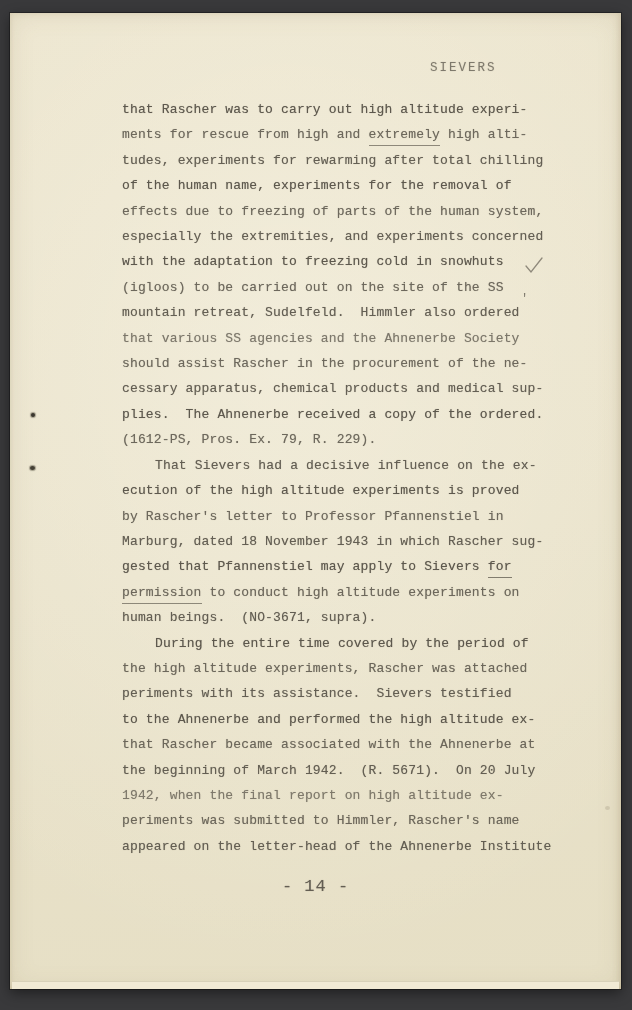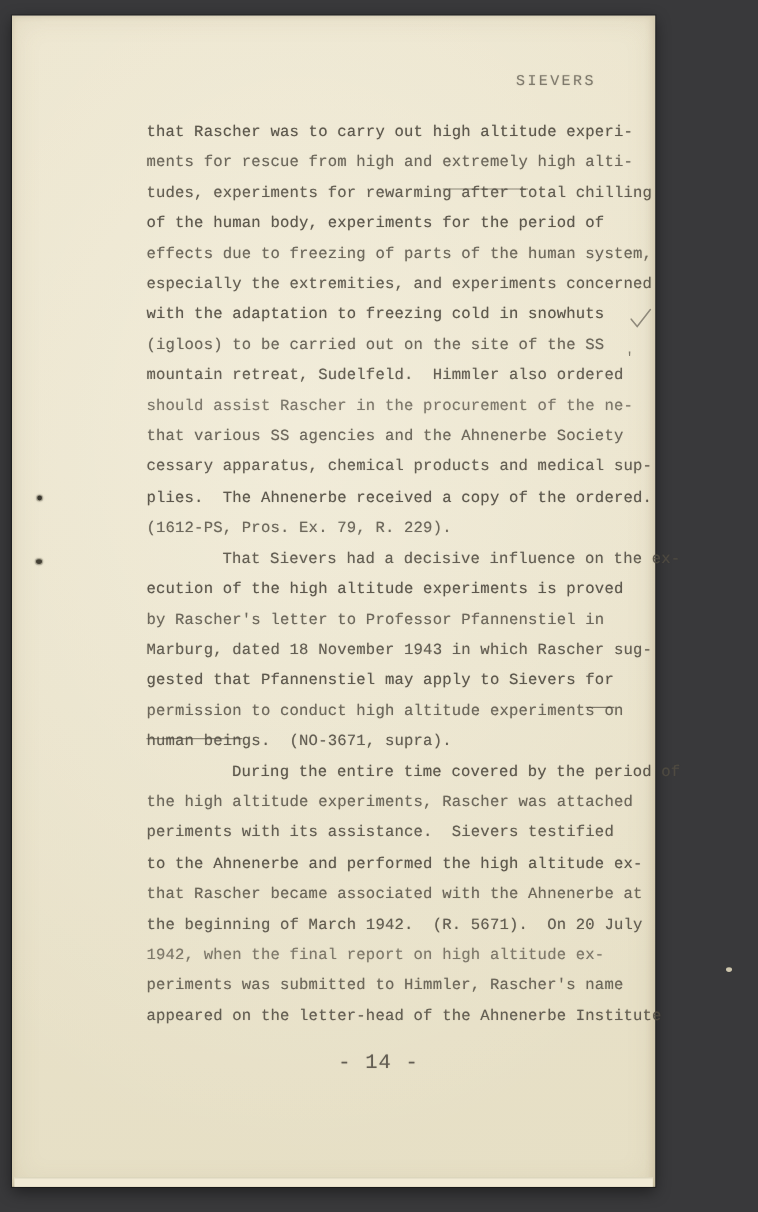--- a/index.html
+++ b/index.html
@@ -6,21 +6,21 @@
   body{
     width:632px;height:1010px;
     background:#39393b;
     position:relative;
     overflow:hidden;
     font-family:"Liberation Mono","DejaVu Sans Mono",monospace;
   }
   .paper{
     position:absolute;
     left:10px;top:13px;
-    width:536px;height:976px;
+    width:611px;height:976px;
     background:
       radial-gradient(120% 90% at 45% 35%, rgba(255,253,244,.35), rgba(255,253,244,0) 70%),
       linear-gradient(172deg,#ece5ce,#e9e2ca 55%,#e6dfc5);
     box-shadow:
       0 0 0 1px rgba(0,0,0,.30),
       0 4px 12px rgba(0,0,0,.45),
       inset 0 0 24px rgba(140,120,80,.15),
       inset -3px 0 6px rgba(120,100,60,.10),
       inset 0 -2px 5px rgba(120,100,60,.12);
   }
@@ -42,29 +42,29 @@
     position:absolute;
     left:112px;top:84px;
     width:445px;
     font-size:13px;
     line-height:25.4px;
     letter-spacing:.15px;
     color:#514c42;
     text-shadow:0 0 .8px rgba(81,76,66,.55);
   }
   .line{white-space:pre;}
-  .line.indent{text-indent:33px;text-align:right;}
+  .line.indent{text-indent:33px;}
   .line:nth-child(3n+1){opacity:.92;}
   .line:nth-child(3n+2){opacity:.82;}
   .line:nth-child(3n){opacity:.88;}
   .line:nth-child(10){opacity:.72;}
   .line:nth-child(28){opacity:.70;}
   .u{
     border-bottom:1px solid rgba(81,76,66,.75);
-    padding-bottom:15px;
+    padding-bottom:3px;
   }
   .pagenum{
     position:absolute;
     left:0;top:864px;width:611px;
     text-align:center;
     font-size:17px;
     letter-spacing:1px;
     color:rgba(81,76,66,.78);
     text-shadow:0 0 .8px rgba(81,76,66,.5);
   }
@@ -87,28 +87,28 @@
 </head>
 <body>
 
 <div class="paper">
   <div class="header">SIEVERS</div>
 
   <div class="textblock" id="textblock">
       <div class="line"><span>that Rascher was to carry out high altitude experi-</span></div>
       <div class="line"><span>ments for rescue from high and </span><span class="u">extremely</span><span> high alti-</span></div>
       <div class="line"><span>tudes, experiments for rewarming after total chilling</span></div>
-      <div class="line"><span>of the human body, experiments for the period of</span></div>
+      <div class="line"><span>of the human name, experiments for the removal of</span></div>
       <div class="line"><span>effects due to freezing of parts of the human system,</span></div>
       <div class="line"><span>especially the extremities, and experiments concerned</span></div>
       <div class="line"><span>with the adaptation to freezing cold in snowhuts</span></div>
       <div class="line"><span>(igloos) to be carried out on the site of the SS</span></div>
       <div class="line"><span>mountain retreat, Sudelfeld.  Himmler also ordered</span></div>
+      <div class="line"><span>that various SS agencies and the Ahnenerbe Society</span></div>
       <div class="line"><span>should assist Rascher in the procurement of the ne-</span></div>
-      <div class="line"><span>that various SS agencies and the Ahnenerbe Society</span></div>
       <div class="line"><span>cessary apparatus, chemical products and medical sup-</span></div>
       <div class="line"><span>plies.  The Ahnenerbe received a copy of the ordered.</span></div>
       <div class="line"><span>(1612-PS, Pros. Ex. 79, R. 229).</span></div>
       <div class="line indent"><span>That Sievers had a decisive influence on the ex-</span></div>
       <div class="line"><span>ecution of the high altitude experiments is proved</span></div>
       <div class="line"><span>by Rascher's letter to Professor Pfannenstiel in</span></div>
       <div class="line"><span>Marburg, dated 18 November 1943 in which Rascher sug-</span></div>
       <div class="line"><span>gested that Pfannenstiel may apply to Sievers </span><span class="u">for</span></div>
       <div class="line"><span class="u">permission</span><span> to conduct high altitude experiments on</span></div>
       <div class="line"><span>human beings.  (NO-3671, supra).</span></div>

